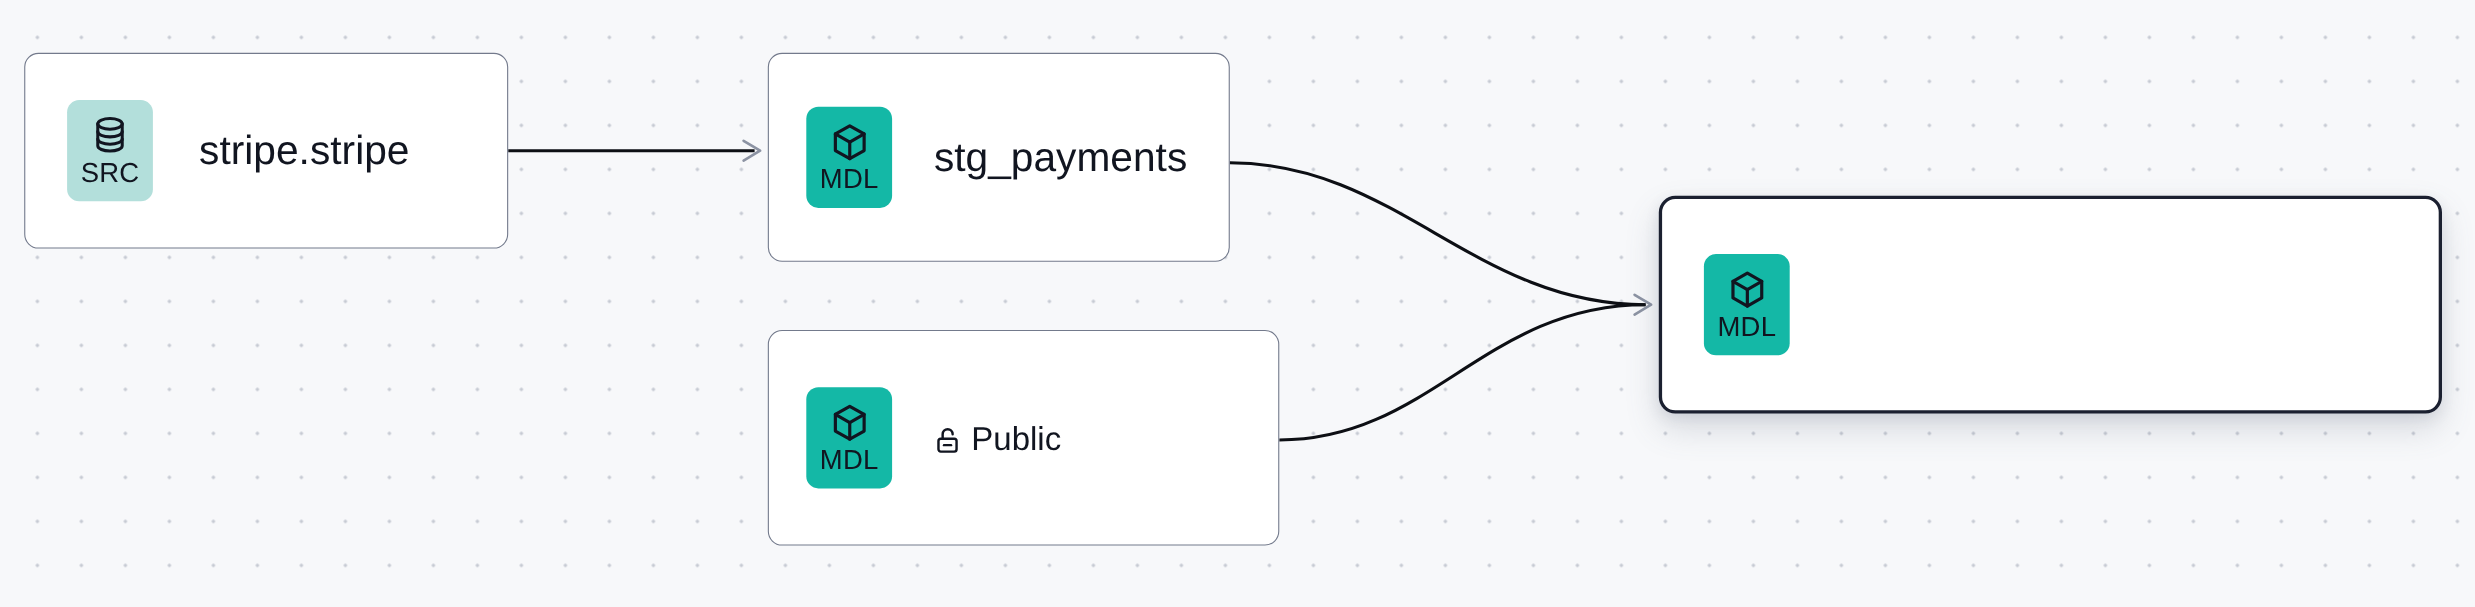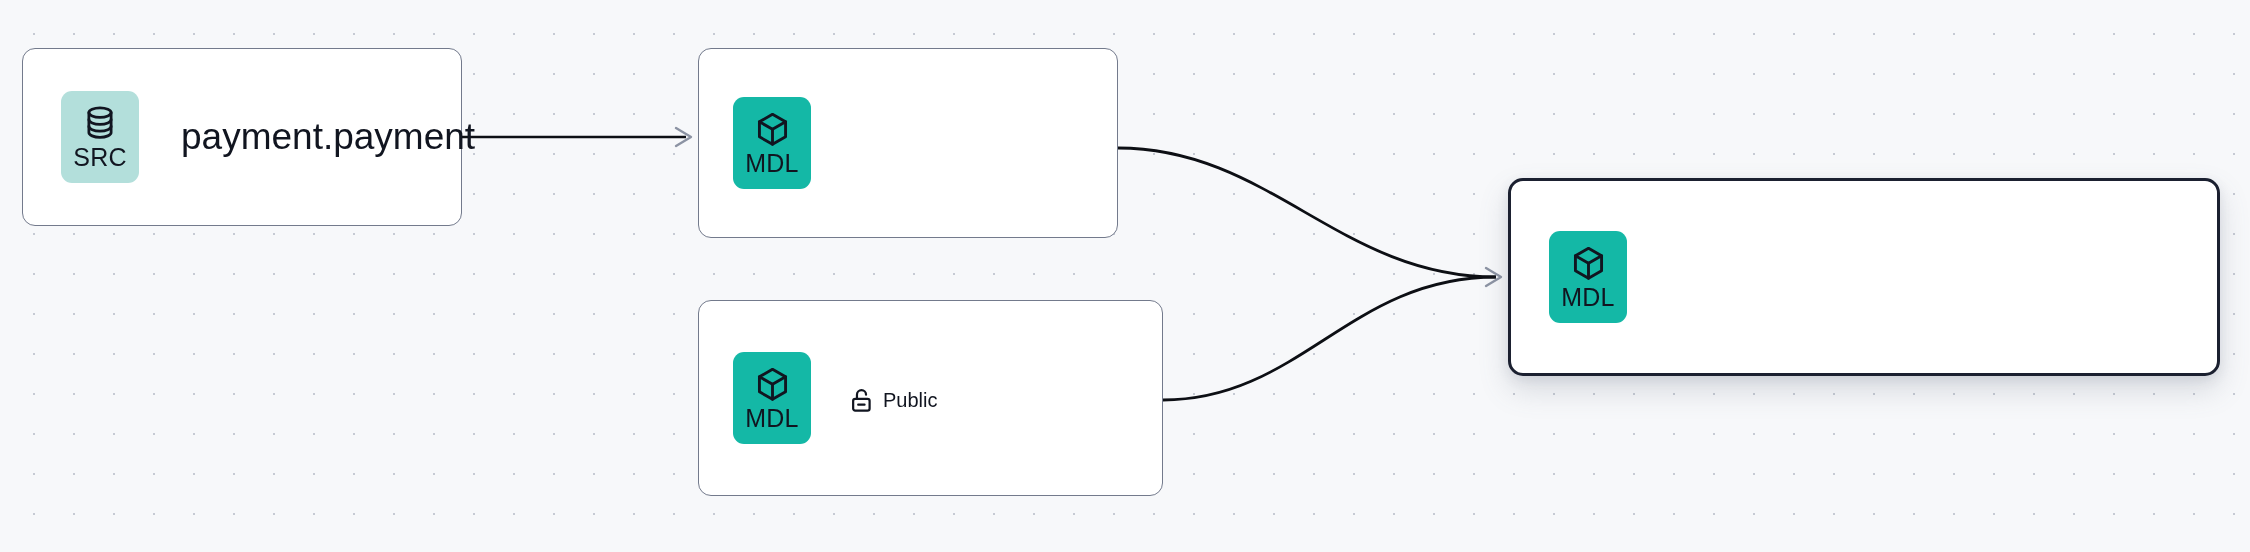--- a/index.html
+++ b/index.html
@@ -72,21 +72,21 @@
   .node-title {
     font-size: 37px;
     line-height: 1.12;
     color: #111520;
     white-space: nowrap;
   }
   .node-sub {
     display: flex;
     align-items: center;
     gap: 9px;
-    font-size: 20px;
+    font-size: 30px;
     line-height: 1.15;
     color: #111520;
     margin-top: 5px;
     white-space: nowrap;
   }
   .node-sub svg { display: block; flex: 0 0 auto; }
 
   
   #node-stripe-payment { left: 22px;   top: 48px;  width: 440px; height: 178px; padding-left: 38px; gap: 42px; }
   #node-stg-payments   { left: 698px;  top: 48px;  width: 420px; height: 190px; padding-left: 34px; gap: 38px; }
@@ -116,34 +116,37 @@
         <svg width="36" height="38" viewBox="0 0 24 26" fill="none" stroke="#111520" stroke-width="1.9" stroke-linecap="round" stroke-linejoin="round">
           <ellipse cx="12" cy="5.2" rx="7.6" ry="3.3"></ellipse>
           <path d="M4.4 5.2 v13.6 c0 1.82 3.4 3.3 7.6 3.3 s7.6 -1.48 7.6 -3.3 V5.2"></path>
           <path d="M4.4 10.0 c0 1.82 3.4 3.3 7.6 3.3 s7.6 -1.48 7.6 -3.3"></path>
           <path d="M4.4 14.6 c0 1.82 3.4 3.3 7.6 3.3 s7.6 -1.48 7.6 -3.3"></path>
         </svg>
       </span>
       <span class="badge-text">SRC</span>
     </div>
     <div class="node-body">
-      <div class="node-title">payment.payment</div>
+      <div class="node-title">stripe.stripe</div>
     </div>
   </div>
 
   <div class="node" id="node-stg-payments">
     <div class="badge mdl">
       <span>
         <svg width="37" height="38" viewBox="0 0 24 25" fill="none" stroke="#111520" stroke-width="1.9" stroke-linecap="round" stroke-linejoin="round">
           <path d="M12 2.2 L20.6 7.1 V17.0 L12 21.9 L3.4 17.0 V7.1 Z"></path>
           <path d="M3.4 7.1 L12 12.0 L20.6 7.1"></path>
           <path d="M12 12.0 V21.9"></path>
         </svg>
       </span>
       <span class="badge-text">MDL</span>
+    </div>
+    <div class="node-body">
+      <div class="node-title">stg_payments</div>
     </div>
   </div>
 
   <div class="node" id="node-fct-orders">
     <div class="badge mdl">
       <span>
         <svg width="37" height="38" viewBox="0 0 24 25" fill="none" stroke="#111520" stroke-width="1.9" stroke-linecap="round" stroke-linejoin="round">
           <path d="M12 2.2 L20.6 7.1 V17.0 L12 21.9 L3.4 17.0 V7.1 Z"></path>
           <path d="M3.4 7.1 L12 12.0 L20.6 7.1"></path>
           <path d="M12 12.0 V21.9"></path>

